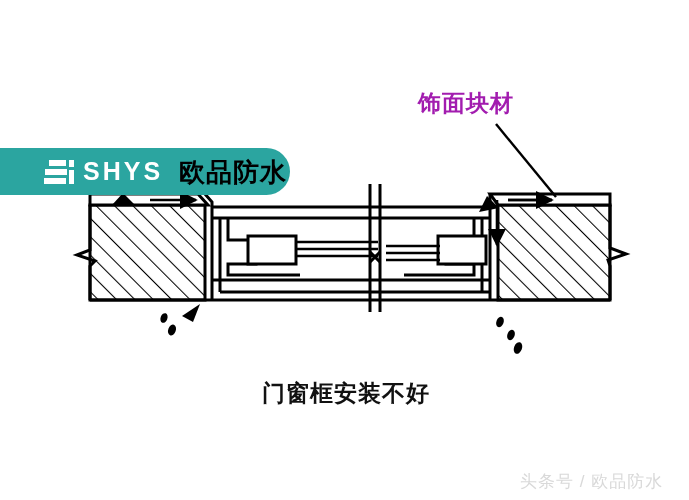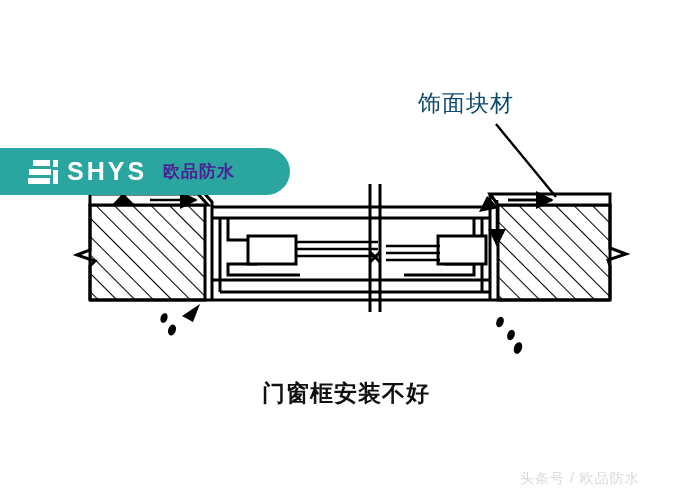--- a/index.html
+++ b/index.html
@@ -28,21 +28,21 @@
     position: absolute;
     left: 0px;
     top: 148px;
     width: 290px;
     height: 47px;
     background: #2BA5A0;
     border-radius: 0 24px 24px 0;
     display: flex;
     align-items: center;
     box-sizing: border-box;
-    padding-left: 28px;
+    padding-left: 44px;
     z-index: 30;
   }
   .brand-logo-icon {
     width: 30px;
     height: 26px;
     position: relative;
     flex: 0 0 auto;
     margin-right: 9px;
   }
   .brand-logo-icon .bar {
@@ -63,57 +63,57 @@
   .brand-logo-icon .dot.d2 { top: 11px; height: 14px; }
 
   .brand-word {
     color: #ffffff;
     font-size: 25px;
     font-weight: bold;
     letter-spacing: 3px;
     line-height: 1;
   }
   .brand-cn {
-    color: #4c1d95;
-    font-size: 17px;
+    color: #000000;
+    font-size: 26px;
     font-weight: bold;
     letter-spacing: 1px;
     margin-left: 16px;
     line-height: 1;
   }
 
   
   .callout-label {
     position: absolute;
     left: 418px;
     top: 88px;
     font-size: 23px;
-    font-weight: normal;
-    color: #0c4a6e;
+    font-weight: bold;
+    color: #a21caf;
     letter-spacing: 1px;
     white-space: nowrap;
     z-index: 20;
   }
   .figure-caption {
     position: absolute;
     left: 262px;
     top: 378px;
     font-size: 23px;
     font-weight: bold;
     color: #111111;
     letter-spacing: 1px;
     white-space: nowrap;
     z-index: 20;
     text-align: center;
   }
   .watermark {
     position: absolute;
     left: 520px;
     top: 470px;
-    font-size: 14px;
+    font-size: 17px;
     color: #d9d9d9;
     letter-spacing: 1px;
     white-space: nowrap;
     z-index: 20;
   }
 </style>
 </head>
 <body>
 
 <svg id="diagram-canvas" viewBox="0 0 689 500" xmlns="http://www.w3.org/2000/svg">

